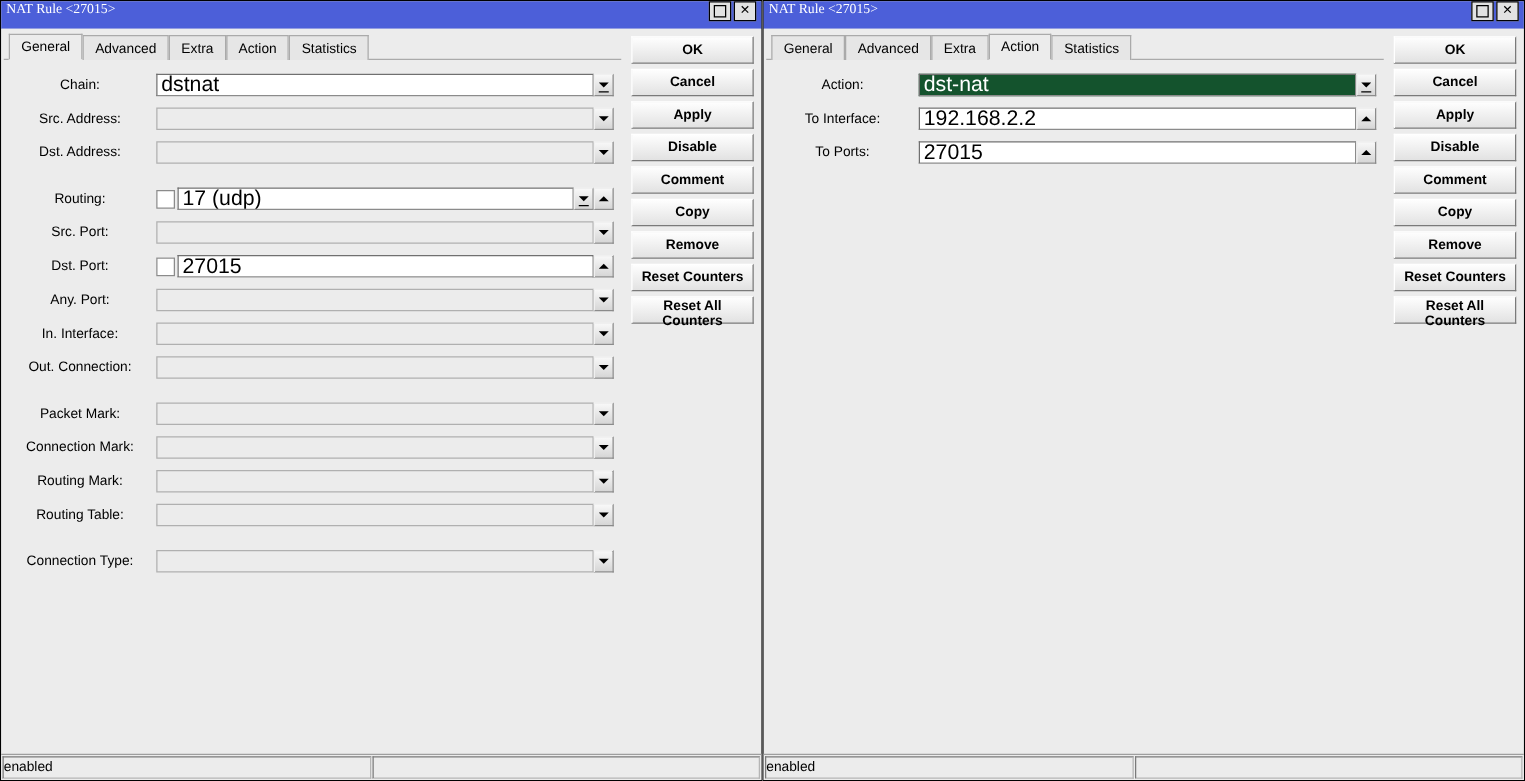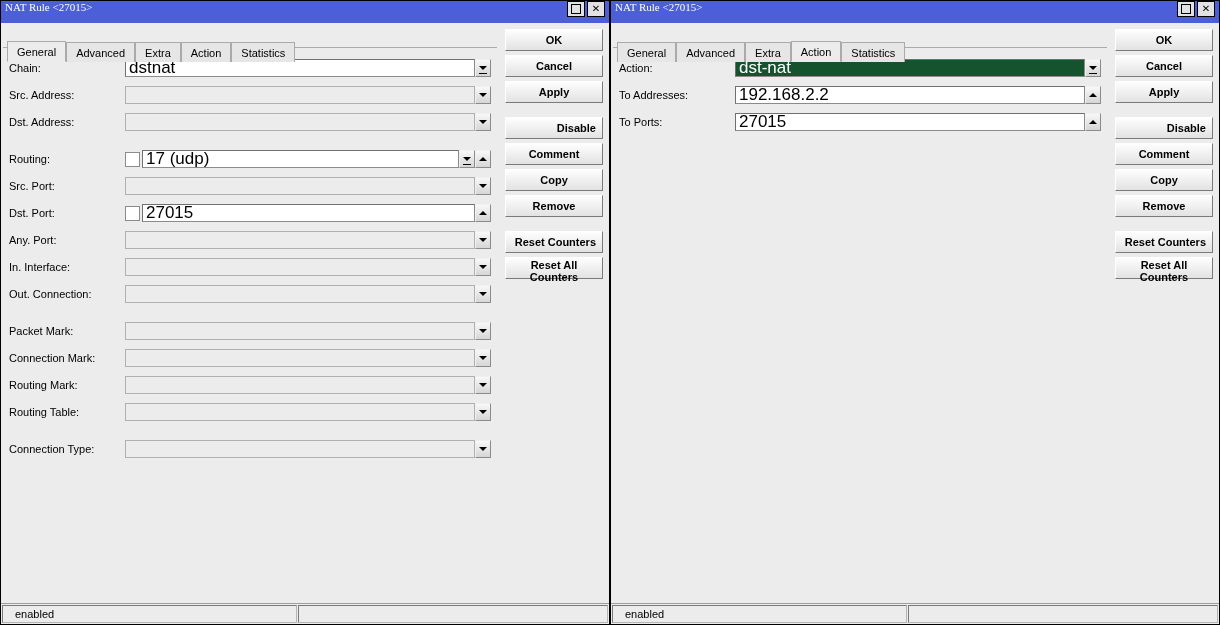--- a/index.html
+++ b/index.html
@@ -83,21 +83,21 @@
     padding-left: 4px;
     border-bottom: 1px solid #aaa;
   }
   .tab {
     padding: 4px 9px 3px 9px;
     background: #e6e6e6;
     border: 1px solid #aaa;
     border-bottom: none;
     margin-right: 0px;
     position: relative;
-    top: 15px;
+    top: 1px;
     color: #000;
     cursor: default;
   }
   .tab.active {
     background: #ececec;
     border-bottom: 1px solid #ececec;
     z-index: 2;
   }
   .form-body {
     flex: 1;
@@ -107,21 +107,21 @@
   }
   .row {
     display: flex;
     align-items: center;
     height: 24px;
     margin-bottom: 3px;
   }
   .spacer { height: 10px; }
   .lbl {
     width: 110px;
-    text-align: left;
+    text-align: center;
     padding-right: 6px;
     color: #000;
   }
   .ctl {
     flex: 1;
     display: flex;
     align-items: center;
   }
   .txtbox {
     flex: 1;
@@ -205,32 +205,32 @@
     margin-bottom: 4px;
     border: 1px solid #7a7a7a;
     border-top-color: #fff;
     border-left-color: #fff;
     background: linear-gradient(#fefefe,#e2e2e2);
     font-size: 11px;
     font-family: inherit;
     cursor: default;
     font-weight: bold;
   }
-  .sidebtn.gap { margin-top: 10px; text-align: right; }
+  .sidebtn.gap { margin-top: 0; }
   .statusbar {
     height: 20px;
     border-top: 1px solid #9e9e9e;
     display: flex;
     background: #ececec;
   }
   .status-cell {
     border: 1px solid #b5b5b5;
     border-top-color: #7a7a7a;
     border-left-color: #7a7a7a;
-    padding: 2px 12px;
+    padding: 2px 0;
     box-sizing: border-box;
     background: #ececec;
     height: 18px;
     margin: 1px 0 1px 1px;
     font-size: 11px;
   }
   .status-cell:first-child { width: 295px; }
   .status-cell:last-child { flex: 1; margin-right: 1px; }
 </style>
 </head>
@@ -455,21 +455,21 @@
               <div class="lbl">Action:</div>
               <div class="ctl">
                 <input class="txtbox hl" value="dst-nat" style="">
                 <div class="ddbtn">
                     <div class="tri-down-line"></div>
                   </div>
               </div>
             </div>
 
             <div class="row">
-              <div class="lbl">To Addresses:</div>
+              <div class="lbl">To Interface:</div>
               <div class="ctl">
                 <input class="txtbox" value="192.168.2.2" style="">
                 <div class="arrowbtn">
                     <div class="tri-up"></div>
                   </div>
               </div>
             </div>
 
             <div class="row">
               <div class="lbl">To Ports:</div>

